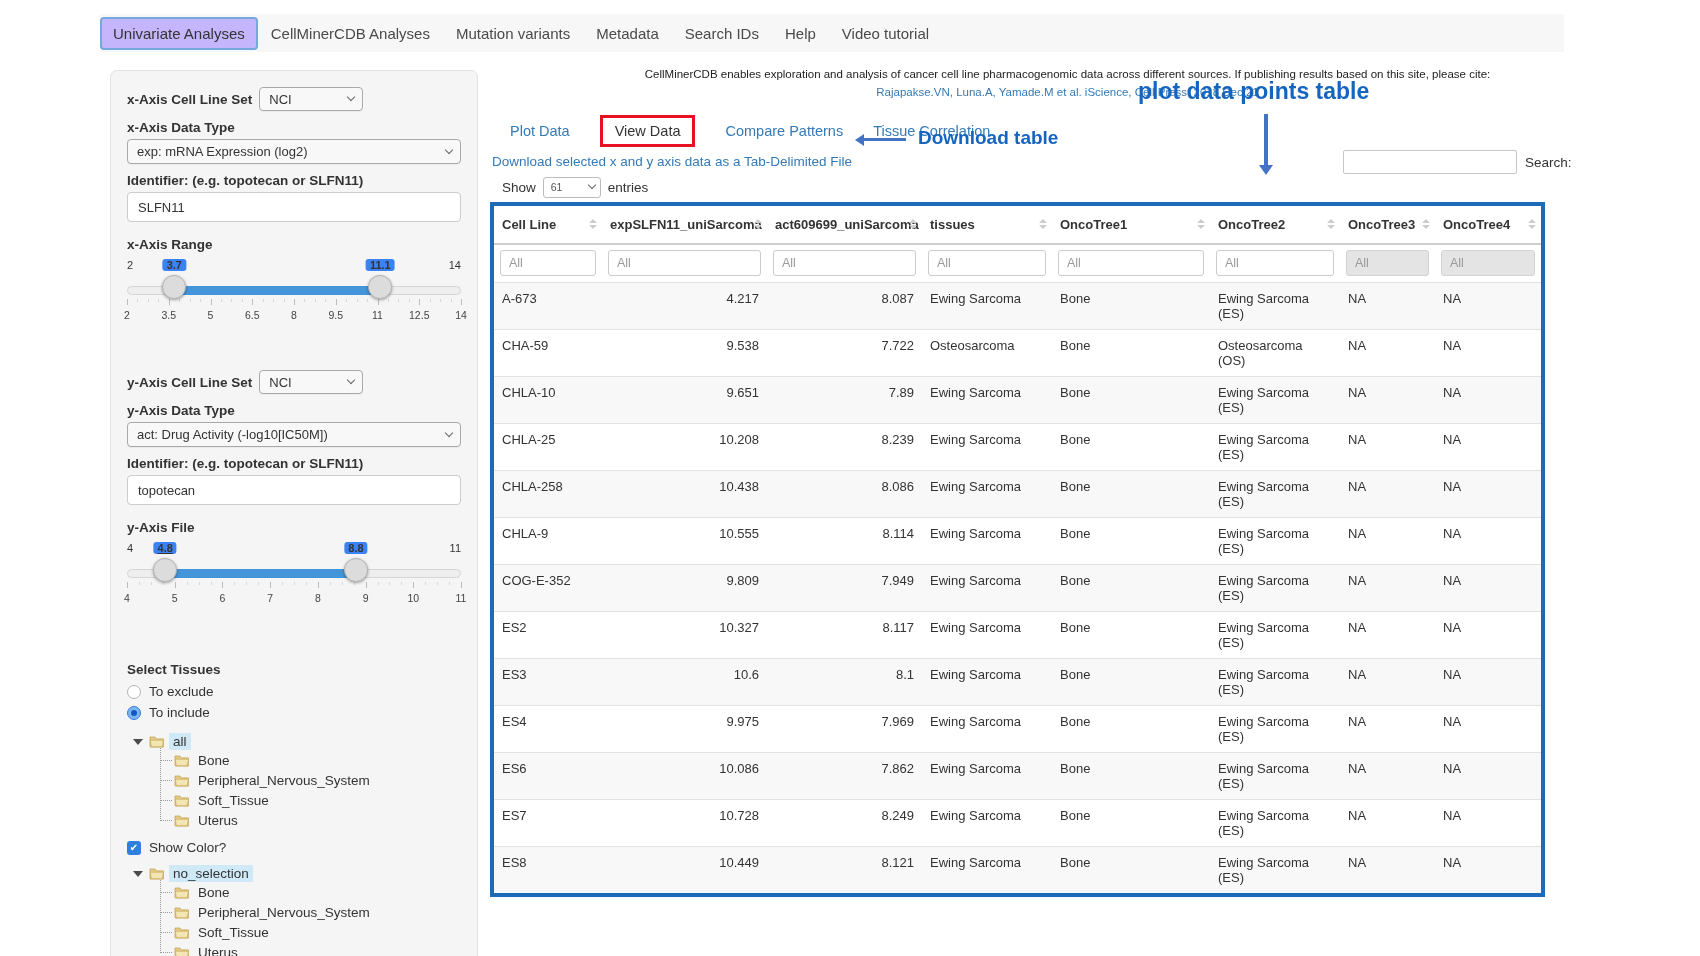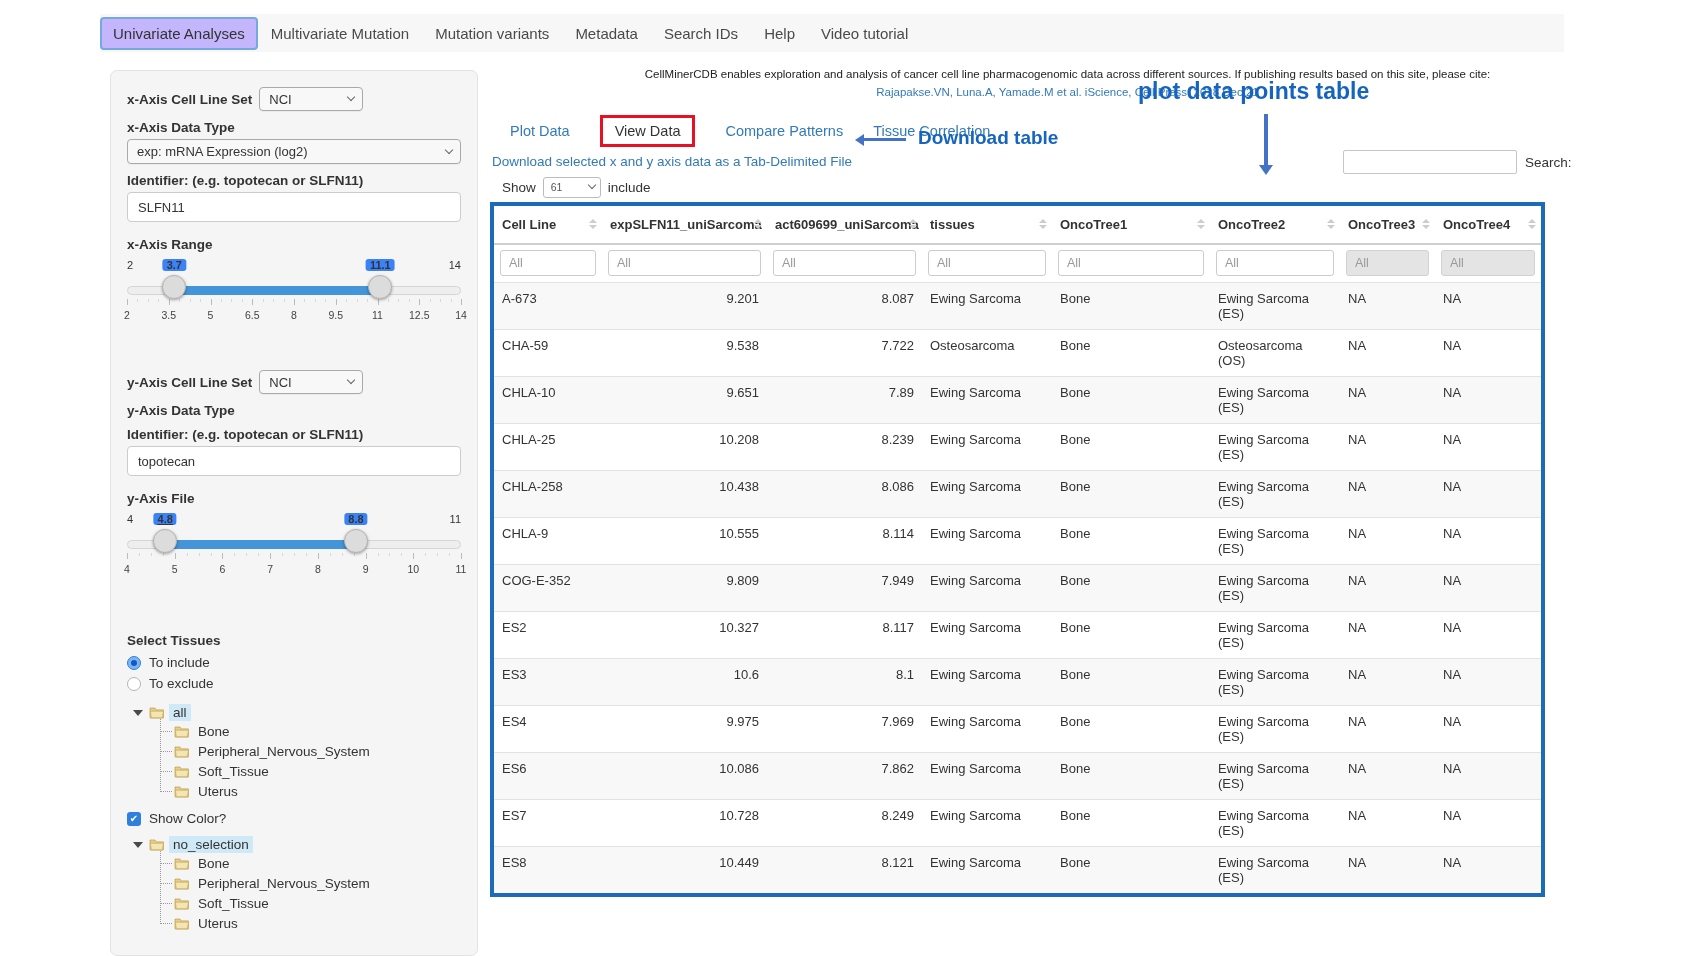--- a/index.html
+++ b/index.html
@@ -120,21 +120,21 @@
   tbody.dtb td { padding:8px 8px; border-top:1px solid #e2e2e2; vertical-align:top;
     overflow:hidden; }
   tbody.dtb tr:nth-child(odd) { background:#f8f8f8; }
   tbody.dtb td.num { text-align:right; }
 </style>
 </head>
 <body>
 
 <nav class="topnav">
     <div class="navtab active">Univariate Analyses</div>
-    <div class="navtab">Multivariate Mutation</div>
+    <div class="navtab">CellMinerCDB Analyses</div>
     <div class="navtab">Mutation variants</div>
     <div class="navtab">Metadata</div>
     <div class="navtab">Search IDs</div>
     <div class="navtab">Help</div>
     <div class="navtab">Video tutorial</div>
   </nav>
 
 <aside class="sidebar">
   <div class="field-row">
     <span class="lbl first" style="margin:0">x-Axis Cell Line Set</span>
@@ -206,20 +206,24 @@
   <div class="gap"></div>
 
   <div class="field-row">
     <span class="lbl" style="margin:0">y-Axis Cell Line Set</span>
     <div class="sel sel-sm">
       <span>NCI</span>
       <span class="caret"></span>
     </div>
   </div>
   <div class="lbl">y-Axis Data Type</div>
+  <div class="sel sel-wide">
+    <span>act: Drug Activity (-log10[IC50M])</span>
+    <span class="caret"></span>
+  </div>
   <div class="lbl">Identifier: (e.g. topotecan or SLFN11)</div>
   <input class="txt" value="topotecan" style="">
   <div class="lbl" style="margin-top:15px">y-Axis File</div>
   <div class="slider" id="y-slider">
       <div class="sl-track"></div>
       <div class="sl-bar" style="left: 11.4286%; width: 57.1429%;"></div>
       <div class="sl-end sl-min">4</div>
       <div class="sl-end sl-max">11</div>
       <div class="sl-handle" style="left: 11.4286%;"></div>
       <div class="sl-chip" style="left: 11.4286%; text-decoration: underline;">4.8</div>
@@ -261,26 +265,26 @@
       <div class="sl-tick minor" style="left: 92.8571%;"></div>
       <div class="sl-tick minor" style="left: 96.4286%;"></div>
       <div class="sl-tick" style="left: 100%;"></div>
       <div class="sl-ticklab" style="left: 100%;">11</div>
     </div>
   <div class="gap"></div>
 
   <div class="lbl">Select Tissues</div>
   <div id="tissue-radios">
       <div class="radio-row">
+        <span class="radio"></span>
+        <span>To exclude</span>
+      </div>
+      <div class="radio-row">
         <span class="radio on"></span>
         <span>To include</span>
-      </div>
-      <div class="radio-row">
-        <span class="radio"></span>
-        <span>To exclude</span>
       </div>
     </div>
   <div id="tree-include" class="tree">
       <div class="tree-root">
         <span class="expander"></span>
         <svg class="folder" width="15" height="13" viewBox="0 0 16 14">
     <path d="M1 2.2 h5.4 l1.3 2 H15.2 a.6.6 0 0 1 .6.6 V12.4 a.6.6 0 0 1 -.6.6 H1.6 A.6.6 0 0 1 1 12.4 Z" fill="#e8cd87" stroke="#bda04f" stroke-width="0.8"></path>
     <path d="M1.4 5.6 h14.2 l-1.5 7 H2.4 Z" fill="#f4e6b2" stroke="#bda04f" stroke-width="0.6"></path>
   </svg>
         <span class="tree-lab hl">all</span>
@@ -378,21 +382,21 @@
     </div>
 
   <span class="download-link">Download selected x and y axis data as a Tab-Delimited File</span>
 
   <div class="controls">
     <span>Show</span>
     <div class="entries-sel">
       <span>61</span>
       <span class="caret"></span>
     </div>
-    <span>include</span>
+    <span>entries</span>
   </div>
 
   <div class="search-wrap">
     <input class="search-input" value="" style="">
     <span>Search:</span>
   </div>
 
   
   <div class="anno-plot-text">plot data points table</div>
   <div class="anno-plot-arrow"></div>
@@ -453,21 +457,21 @@
             <td><input class="filter" placeholder="All" style=""></td>
             <td><input class="filter" placeholder="All" style=""></td>
             <td><input class="filter" placeholder="All" style=""></td>
             <td><input class="filter gray" placeholder="All" style=""></td>
             <td><input class="filter gray" placeholder="All" style=""></td>
           </tr>
       </thead>
       <tbody class="dtb" id="tbody">
           <tr>
             <td>A-673</td>
-            <td class="num">9.201</td>
+            <td class="num">4.217</td>
             <td class="num">8.087</td>
             <td>Ewing Sarcoma</td>
             <td>Bone</td>
             <td>Ewing Sarcoma (ES)</td>
             <td>NA</td>
             <td>NA</td>
           </tr>
           <tr>
             <td>CHA-59</td>
             <td class="num">9.538</td>

